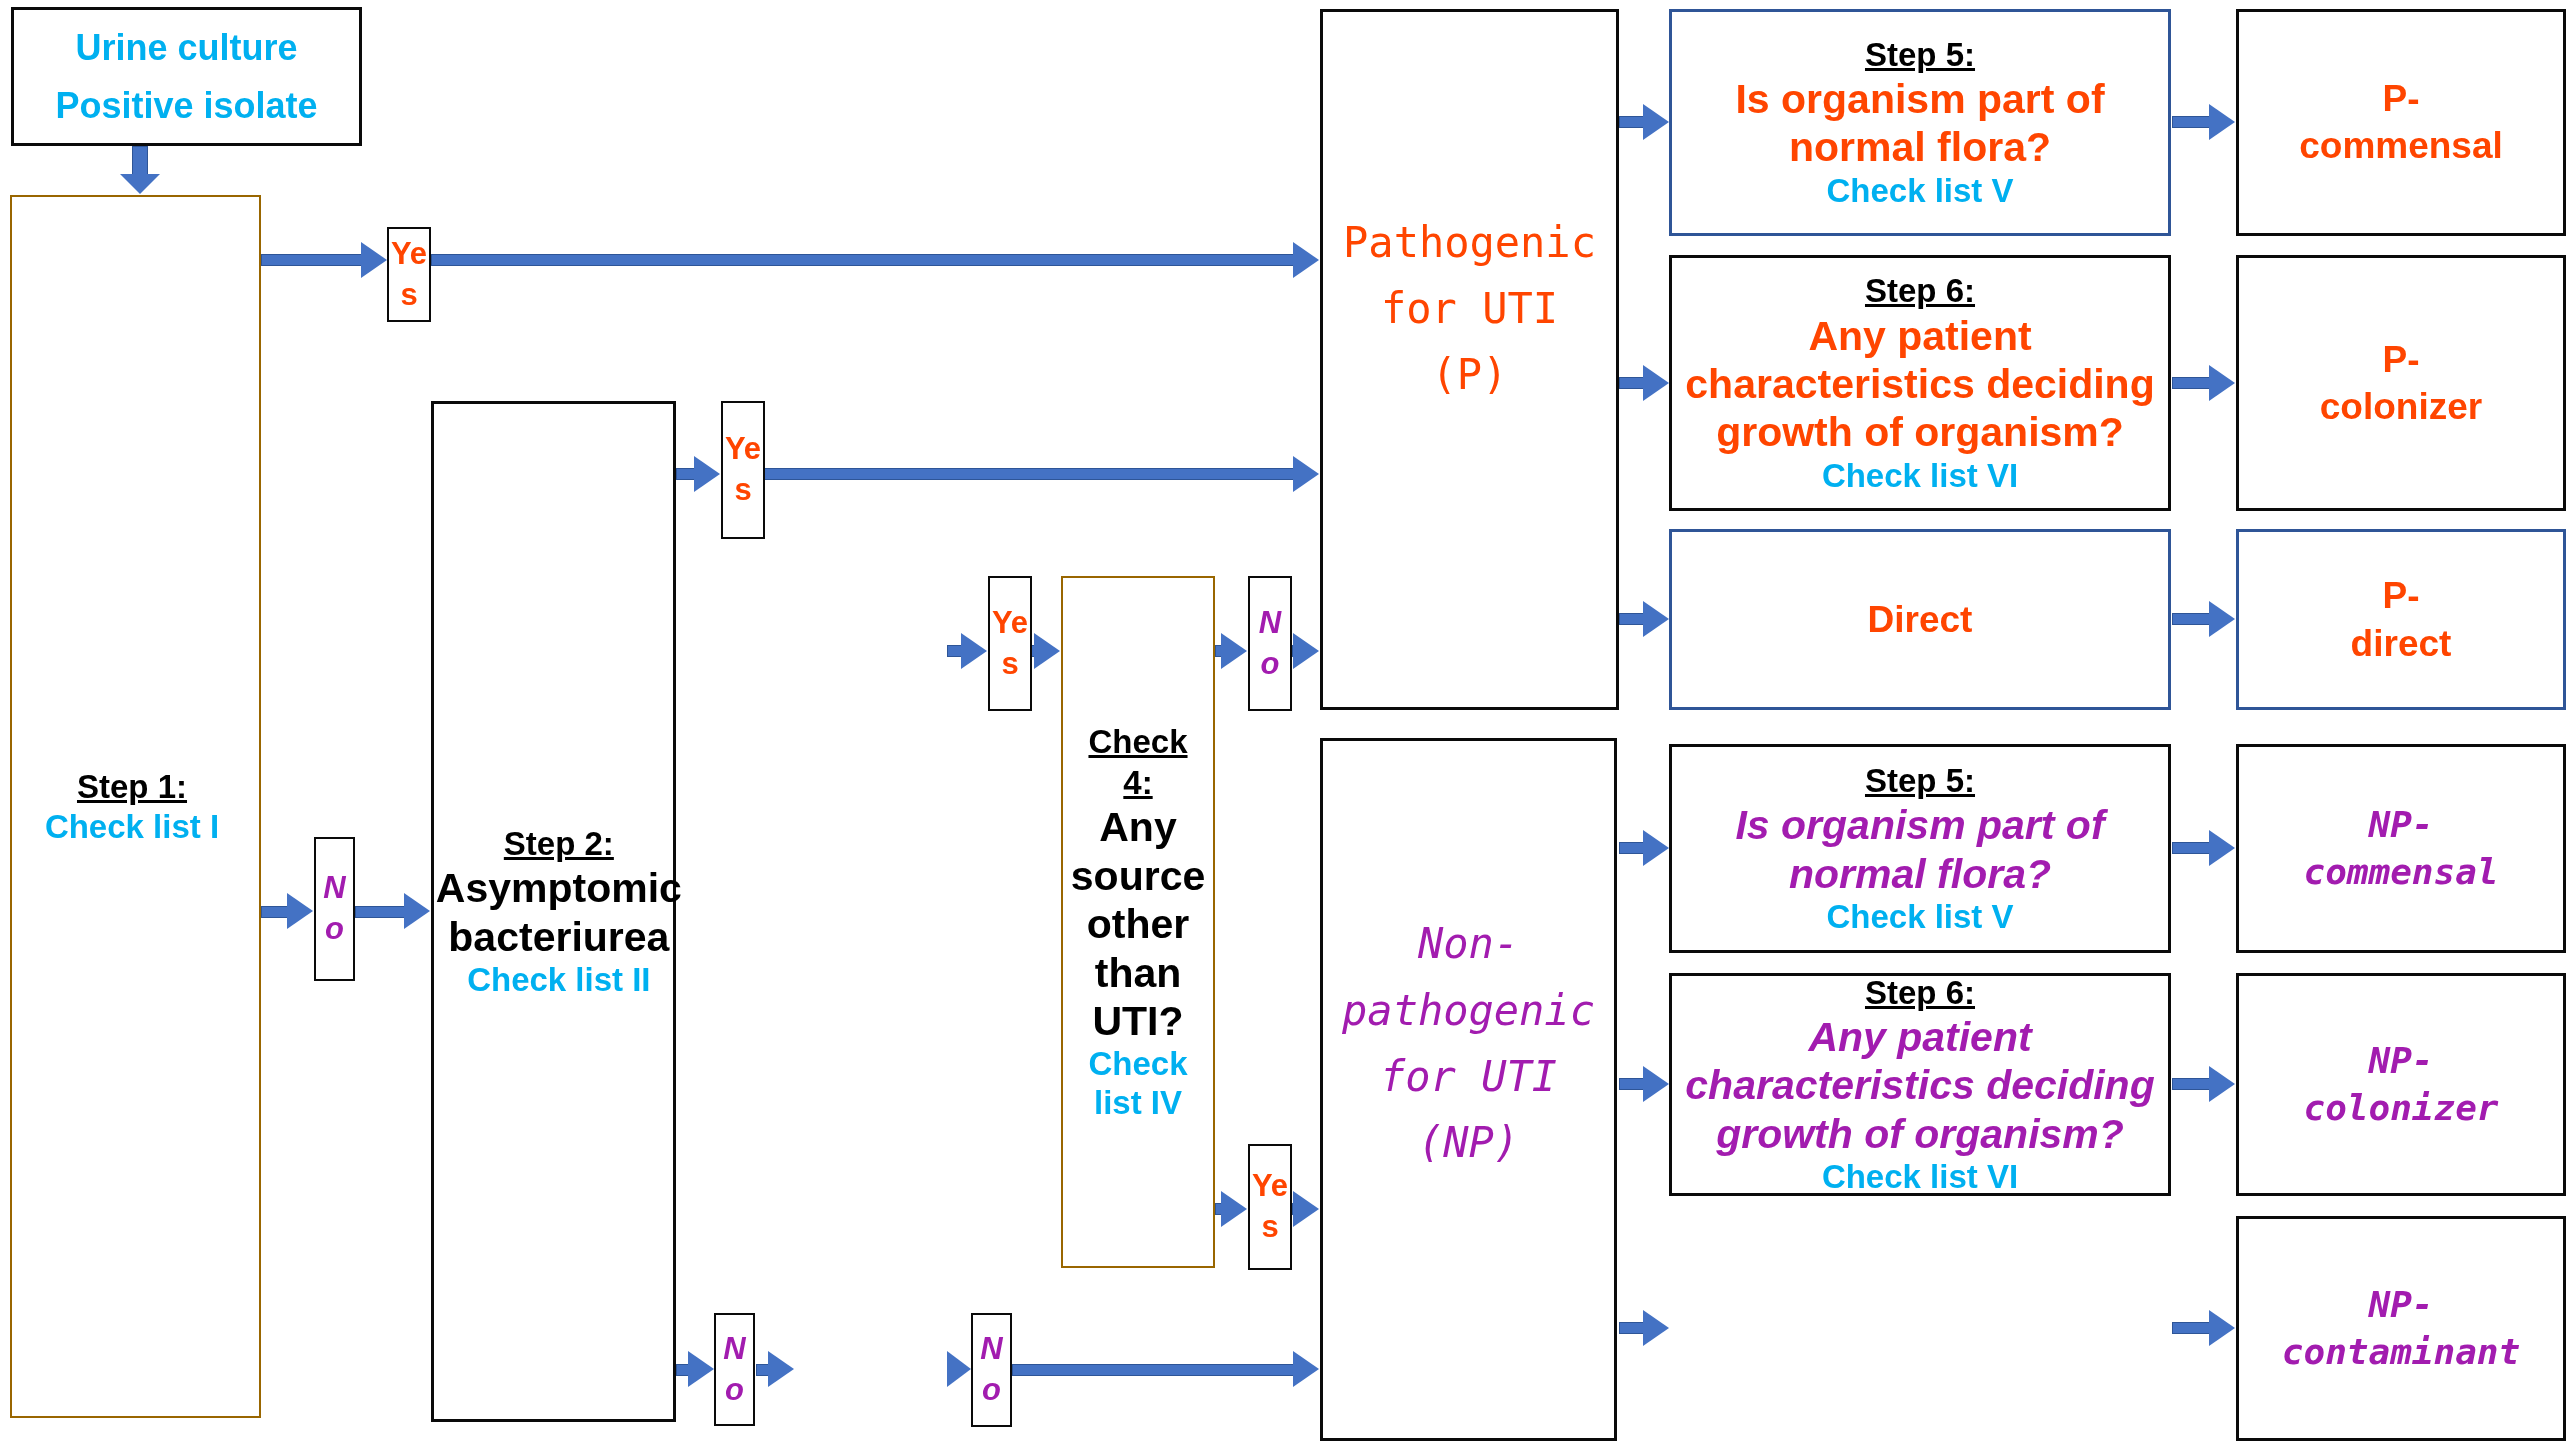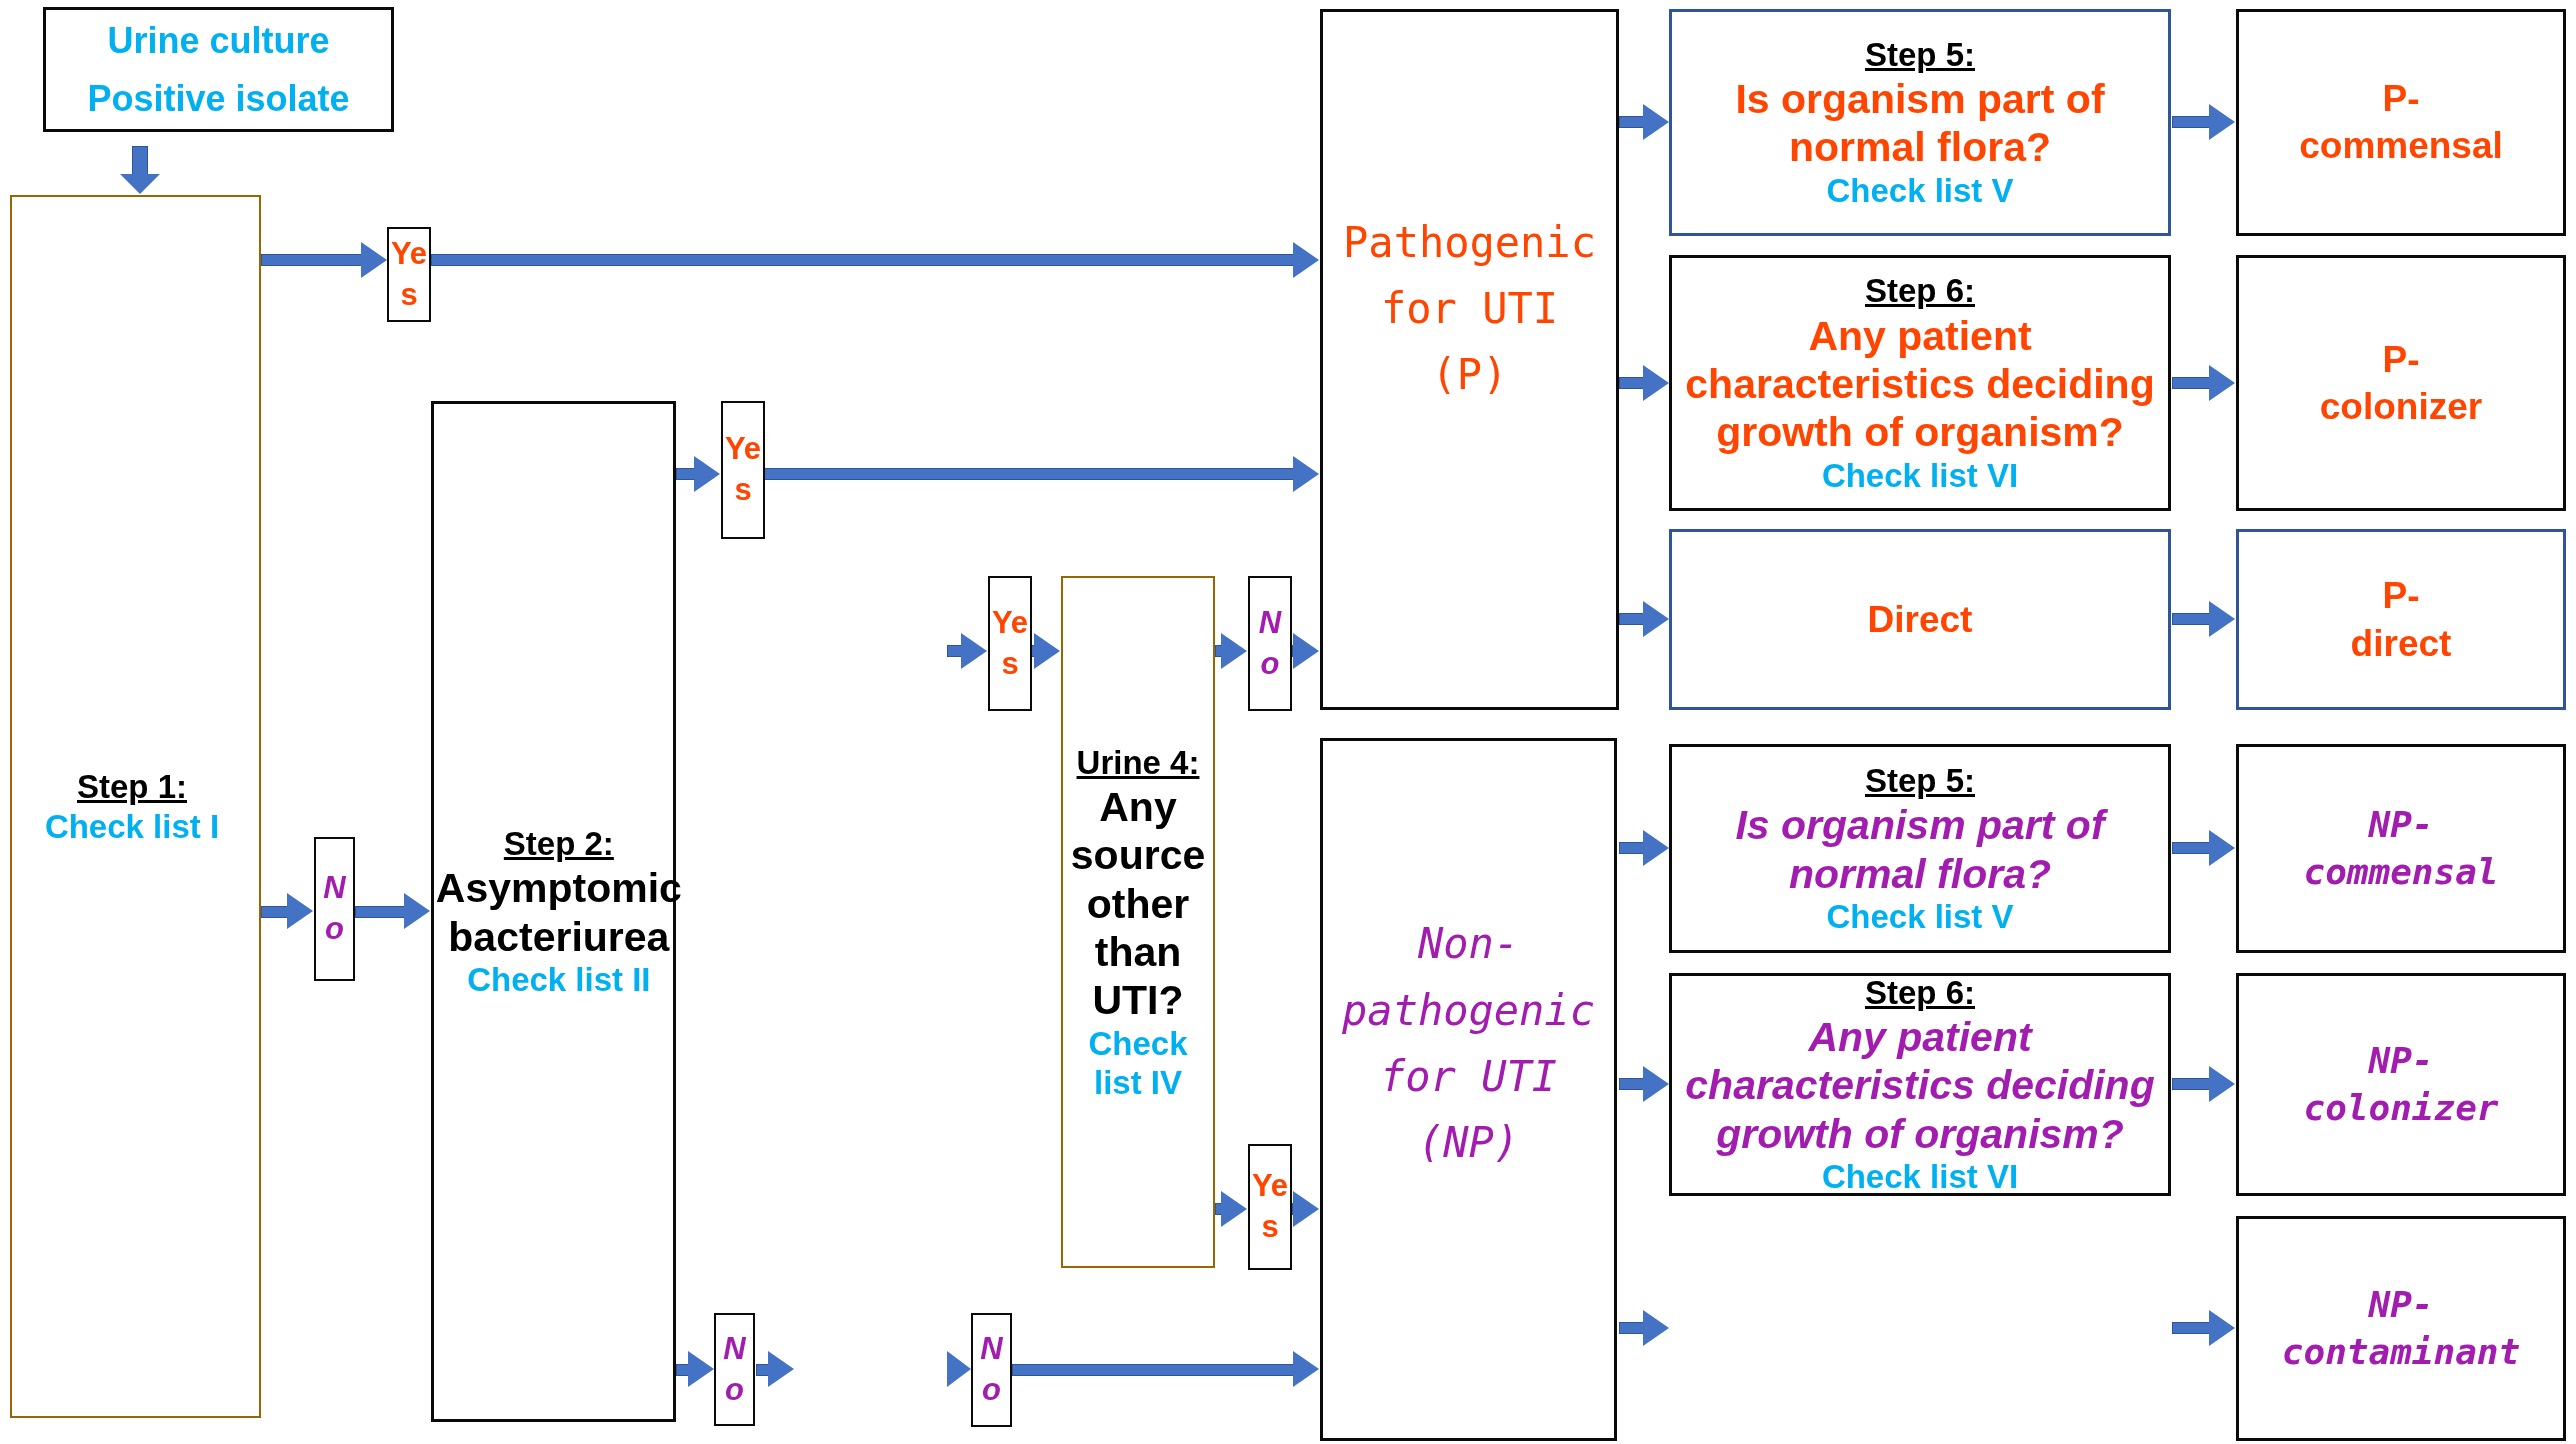--- a/index.html
+++ b/index.html
@@ -84,21 +84,21 @@
       <div class="shaft" style="left: 2172px; top: 842px; width: 39px; height: 11.7px; background: rgb(68, 114, 196); border-color: rgb(46, 85, 151);"></div>
       <div class="head" style="left: 2209px; top: 830px; border-width: 18px 0px 18px 26.5px; border-color: transparent transparent transparent rgb(68, 114, 196);"></div>
       <div class="shaft" style="left: 2172px; top: 1078px; width: 39px; height: 11.7px; background: rgb(68, 114, 196); border-color: rgb(46, 85, 151);"></div>
       <div class="head" style="left: 2209px; top: 1066px; border-width: 18px 0px 18px 26.5px; border-color: transparent transparent transparent rgb(68, 114, 196);"></div>
       <div class="shaft" style="left: 2172px; top: 1322px; width: 39px; height: 11.7px; background: rgb(68, 114, 196); border-color: rgb(46, 85, 151);"></div>
       <div class="head" style="left: 2209px; top: 1310px; border-width: 18px 0px 18px 26.5px; border-color: transparent transparent transparent rgb(68, 114, 196);"></div>
       <div class="shaft" style="left: 132px; top: 146px; width: 15.6px; height: 31px; background: rgb(68, 114, 196); border-color: rgb(46, 85, 151);"></div>
       <div class="head" style="left: 120px; top: 174px; border-width: 20px 20px 0px; border-color: rgb(68, 114, 196) transparent transparent;"></div>
     </div>
 
-  <div class="box bblack" style="left:11px;top:7px;width:351px;height:125px;margin-left:32px;">
+  <div class="box bblack" style="left:11px;top:7px;width:351px;height:139px;">
     <span class="startline">Urine culture</span>
     <span class="startline">Positive isolate</span>
   </div>
 
   <div class="box bbrown left" style="left:10px;top:195px;width:251px;height:1223px;">
     <span class="title">Step 1:</span>
     <span class="check">Check list I</span>
   </div>
 
   <div class="box bthin" style="left:387px;top:227px;width:44px;height:95px;">
@@ -126,21 +126,21 @@
 
   <div class="box bthin" style="left:988px;top:576px;width:44px;height:135px;">
     <span class="vword orange">Yes</span>
   </div>
 
   <div class="box bthin" style="left:971px;top:1313px;width:41px;height:114px;">
     <span class="vword green">No</span>
   </div>
 
   <div class="box bbrown pad" style="left:1061px;top:576px;width:154px;height:692px;">
-    <span class="title">Urine 4:</span>
+    <span class="title">Check 4:</span>
     <span class="q">Any source other than UTI?</span>
     <span class="check">Check list IV</span>
   </div>
 
   <div class="box bthin" style="left:1248px;top:576px;width:44px;height:135px;">
     <span class="vword green">No</span>
   </div>
 
   <div class="box bthin" style="left:1248px;top:1144px;width:44px;height:126px;">
     <span class="vword orange">Yes</span>

